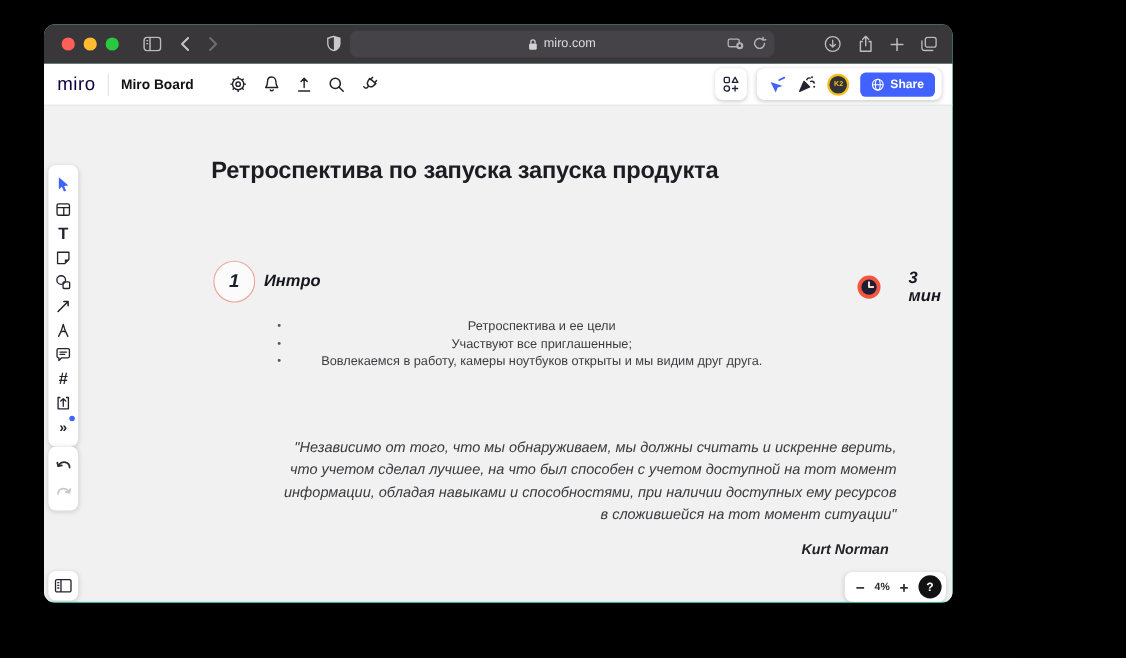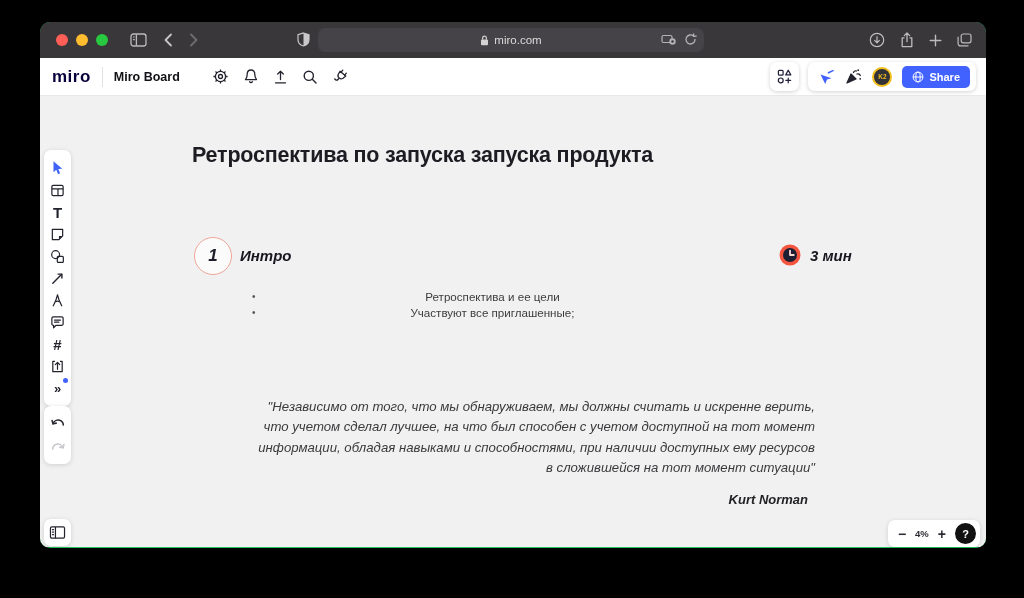--- a/index.html
+++ b/index.html
@@ -1,43 +1,43 @@
 <!DOCTYPE html>
 <html><head>
 <meta charset="utf-8">
 <style>
   * { margin:0; padding:0; box-sizing:border-box; }
   html,body { width:1024px; height:598px; background:#000; overflow:hidden;
               font-family:"Liberation Sans", sans-serif; }
   .stage { position:relative; width:1024px; height:598px; background:#000; }
 
   
-  .window { position:absolute; left:40px; top:22px; width:946px; height:526px;
-            border-radius:10px; overflow:hidden; background:#22c55e; }
+  .window { position:absolute; left:40px; top:22px; width:826px; height:526px;
+            border-radius:10px; overflow:hidden; background:#5eead4; }
 
   
   .titlebar { position:relative; height:36px; background:#39373a;
               display:flex; align-items:center; }
   .traffic { display:flex; gap:8px; margin-left:16px; }
   .light { width:12px; height:12px; border-radius:50%; }
   .tb-icons-left { display:flex; align-items:center; gap:16px; margin-left:22px; }
   .tb-btn { display:flex; align-items:center; justify-content:center; background:none; border:none; cursor:default; }
   .url-pill { position:absolute; left:278px; top:6px; width:386px; height:24px;
               background:#454347; border-radius:7px; display:flex; align-items:center;
               justify-content:center; gap:5px; }
   .url-text { color:#dcdcdc; font-size:11.5px; }
   .pill-right { position:absolute; right:7px; top:5px; display:flex; gap:7px; align-items:center; }
   .shield-wrap { position:absolute; left:257px; top:10px; }
   .tb-icons-right { position:absolute; right:14px; top:0; height:36px;
                     display:flex; align-items:center; gap:15px; }
 
   
   .appbar { position:relative; height:38px; background:#fff;
             border-bottom:1px solid #e9e9ea; display:flex; align-items:center; }
-  .logo { font-size:17px; font-weight:700; color:#07003c; letter-spacing:0.5px;
+  .logo { font-size:17px; font-weight:400; color:#07003c; letter-spacing:0.5px;
           margin-left:12px; }
   .appbar-divider { width:1px; height:20px; background:#e2e2e4; margin:0 11px; }
   .board-name { font-size:12.5px; font-weight:700; color:#111116; margin-right:32px; }
   .appbar-tools { display:flex; align-items:center; gap:14px; }
   .appbar-right { margin-left:auto; display:flex; align-items:center; gap:9px;
                   margin-right:10px; }
   .mini-card { background:#fff; border-radius:7px; box-shadow:0 1px 4px rgba(0,0,0,.18);
                display:flex; align-items:center; justify-content:center; }
   .apps-card { width:29px; height:29px; }
   .collab-card { height:29px; padding:0 6px 0 10px; gap:10px; }
@@ -78,21 +78,21 @@
   
   .board-title { position:absolute; left:152px; top:47px; font-size:21.5px;
                  font-weight:700; color:#1c1c22; letter-spacing:-0.2px; }
   .step-circle { position:absolute; left:154px; top:141px; width:38px; height:38px;
                  border:1.5px solid #efa598; border-radius:50%; background:#fbfbfb;
                  display:flex; align-items:center; justify-content:center; }
   .step-num { font-size:17px; font-weight:700; font-style:italic; color:#1d1d2b; }
   .step-title { position:absolute; left:200px; top:151px; font-size:15px;
                 font-weight:700; font-style:italic; color:#16161e; }
   .timer { position:absolute; left:739px; top:148px; display:flex;
-           align-items:center; gap:9px; }
+           align-items:center; gap:25px; }
   .timer-label { font-size:15px; font-weight:700; font-style:italic; color:#16161e; }
 
   .bullets { position:absolute; left:212px; top:193px; width:470px; }
   .bullet-row { font-size:11.6px; line-height:16.2px; color:#3d3d3f;
                 padding-left:11px; position:relative;text-align:center; }
   .bullet-row::before { content:"•"; position:absolute; left:0; top:0;
                         color:#55555a; font-size:10px; }
 
   .quote { position:absolute; left:215px; top:301px; width:560px; text-align:right; }
   .quote-line { font-size:13.2px; line-height:20.4px; font-style:italic;
@@ -388,20 +388,21 @@
               <circle cx="11" cy="11" r="7" fill="#1e1e32"></circle>
               <path d="M11 6.6 V11 H14.8" stroke="#ffd9d4" stroke-width="1.8" fill="none" stroke-linecap="round" stroke-linejoin="round"></path>
             </svg>
         </span>
         <span class="timer-label">3 мин</span>
       </div>
 
       <div class="bullets">
         <div class="bullet-row">Ретроспектива и ее цели</div>
         <div class="bullet-row">Участвуют все приглашенные;</div>
+        <div class="bullet-row">Вовлекаемся в работу, камеры ноутбуков открыты и мы видим друг друга.</div>
       </div>
 
       <div class="quote">
         <div class="quote-line">"Независимо от того, что мы обнаруживаем, мы должны считать и искренне верить,</div>
         <div class="quote-line">что учетом сделал лучшее, на что был способен с учетом доступной на тот момент</div>
         <div class="quote-line">информации, обладая навыками и способностями, при наличии доступных ему ресурсов</div>
         <div class="quote-line">в сложившейся на тот момент ситуации"</div>
         <div class="quote-author">Kurt Norman</div>
       </div>
 

